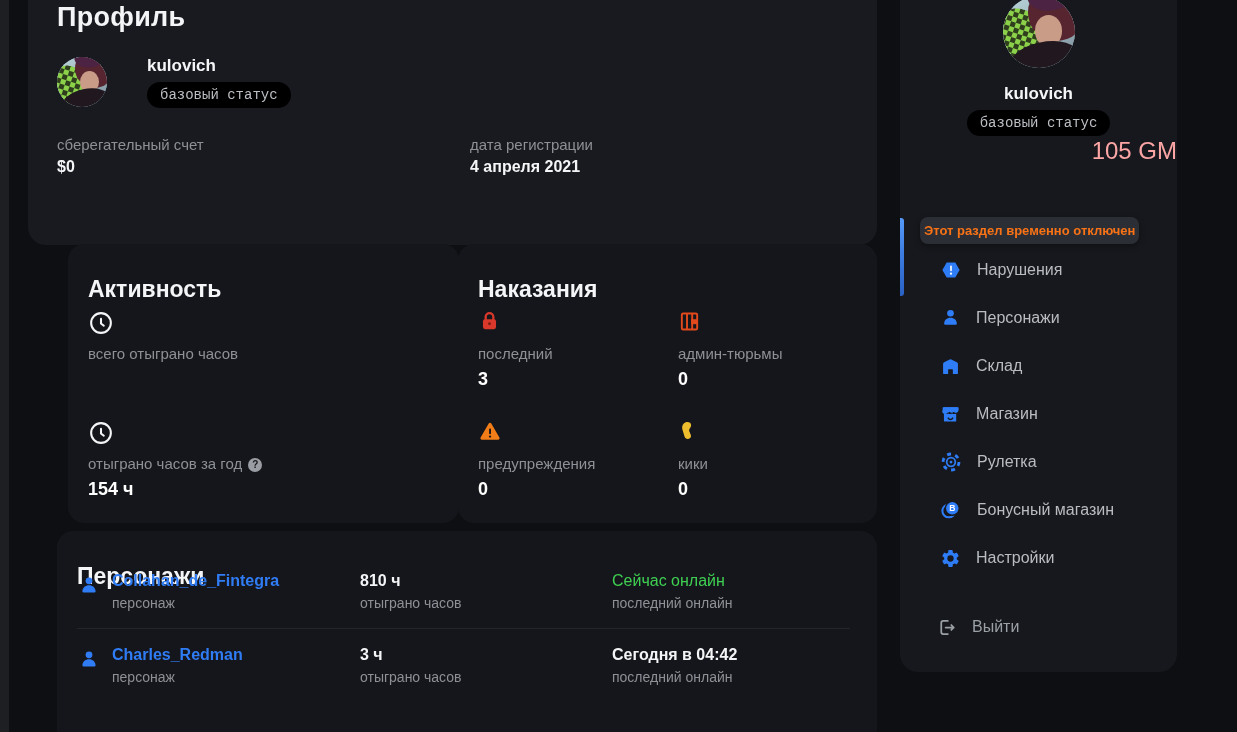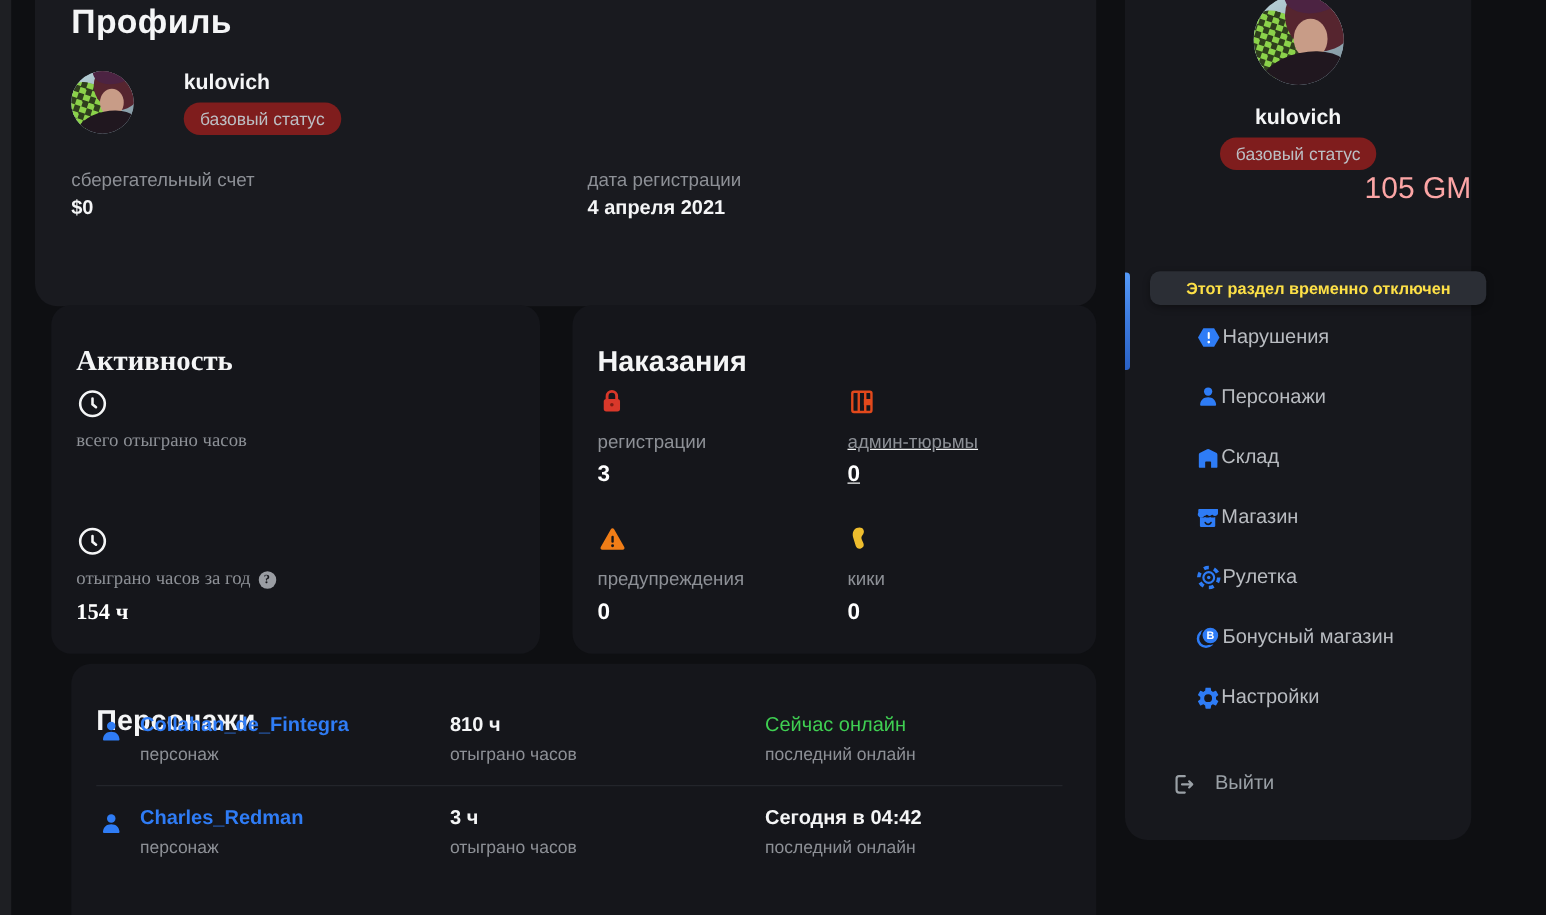--- a/index.html
+++ b/index.html
@@ -12,39 +12,39 @@
   .avatar{position:absolute;border-radius:50%;overflow:hidden;background:#8fa7b2;}
   .avatar-main{left:29px;top:101px;width:50px;height:50px;}
   .av-bg{position:absolute;inset:0;background:linear-gradient(150deg,#bcd4da 0%,#9db6c0 45%,#7b8d98 100%);}
   .av-shirt{position:absolute;left:-14%;top:18%;width:72%;height:74%;border-radius:45%;
             background:repeating-conic-gradient(#8bd24a 0% 25%,#2f3f1d 0% 50%);background-size:10px 10px;transform:rotate(18deg);}
   .av-hair{position:absolute;right:-14%;top:-16%;width:78%;height:78%;border-radius:50%;background:#56252f;}
   .av-cap{position:absolute;right:-6%;top:-26%;width:72%;height:46%;background:#4c2342;border-radius:50%;transform:rotate(-14deg);}
   .av-face{position:absolute;right:17%;top:27%;width:38%;height:44%;border-radius:50%;background:#c89c87;}
   .av-arm{position:absolute;left:8%;bottom:-20%;width:100%;height:56%;border-radius:50%;background:#20171f;transform:rotate(-12deg);}
   .username-main{position:absolute;left:119px;top:100px;font-size:17px;font-weight:bold;}
-  .badge{display:inline-block;background:#7f1d1d;color:#bcbfc4;font-size:14px;line-height:26px;padding:0 13px;border-radius:14px;white-space:nowrap;}
+  .badge{display:inline-block;background:#000000;color:#bcbfc4;font-size:14px;line-height:26px;padding:0 13px;border-radius:14px;white-space:nowrap;font-family:Liberation Mono, monospace;}
   .badge-main{position:absolute;left:119px;top:126px;}
   .head-stat{position:absolute;top:180px;}
   .hs-1{left:29px;} .hs-2{left:442px;}
   .stat-label{font-size:15px;color:#8d9096;}
   .stat-value{font-size:16px;font-weight:bold;color:#f4f5f6;margin-top:5px;}
 
   
   .card{position:absolute;background:#15161b;border-radius:16px;}
-  .card-activity{left:41px;top:244px;width:391px;height:279px;font-family:Liberation Serif, serif;}
+  .card-activity{left:68px;top:244px;width:391px;height:279px;}
   .card-punish{left:458px;top:244px;width:419px;height:279px;}
   .card-chars{left:57px;top:531px;width:820px;height:240px;}
   .card-title{position:absolute;left:20px;top:13px;font-size:23px;font-weight:bold;color:#f4f5f6;}
   .stat-block{position:absolute;width:195px;}
   .sb-icon{height:26px;}
   .sb-icon svg{display:block;}
   .sb-label{margin-top:9px;font-size:15px;color:#8d9096;white-space:nowrap;}
   .sb-value{margin-top:7px;font-size:18px;font-weight:bold;color:#fff;}
-  .pos-a{left:20px;top:66px;} .pos-b{left:220px;top:66px;text-decoration:underline;}
+  .pos-a{left:20px;top:66px;} .pos-b{left:220px;top:66px;}
   .pos-c{left:20px;top:176px;} .pos-d{left:220px;top:176px;}
   .help-dot{display:inline-block;width:14px;height:14px;border-radius:50%;background:#9a9da3;color:#15161b;
             font-size:10px;font-weight:bold;text-align:center;line-height:14px;vertical-align:1px;margin-left:6px;cursor:pointer;}
 
   
   .char-row{position:absolute;left:0;width:100%;height:44px;}
   .row-1{top:41px;} .row-2{top:115px;}
   .char-divider{position:absolute;left:20px;right:27px;top:97px;height:1px;background:#23252b;}
   .cr-icon{position:absolute;left:21px;top:3px;}
   .cr-name{position:absolute;left:55px;top:0;font-size:16px;font-weight:bold;color:#2f7cf5;cursor:pointer;white-space:nowrap;}
@@ -54,26 +54,26 @@
   .cr-online{position:absolute;left:555px;top:0;font-size:16px;}
   .cr-online.bold{font-weight:bold;}
   .cr-subname{left:55px;}
 
   
   .sidebar{position:absolute;left:900px;top:-36px;width:277px;height:708px;background:#17181d;border-radius:18px;}
   .avatar-side{left:50%;margin-left:-36px;top:32px;width:72px;height:72px;}
   .side-name{position:absolute;top:120px;width:100%;text-align:center;font-size:17px;font-weight:bold;color:#f4f5f6;}
   .side-badge-wrap{position:absolute;top:146px;width:100%;text-align:center;}
   .side-balance{position:absolute;top:173px;width:100%;text-align:right;font-size:24px;color:#fca5a5;cursor:pointer;}
-  .tooltip{position:absolute;left:20px;top:253px;height:27px;line-height:27px;padding:0 29px;background:#2b2e35;
-           border-radius:8px;font-size:13px;font-weight:bold;color:#fde047;white-space:nowrap;box-shadow:0 2px 6px rgba(0,0,0,.35);}
+  .tooltip{position:absolute;left:20px;top:253px;height:27px;line-height:27px;padding:0 4px;background:#2b2e35;
+           border-radius:8px;font-size:13px;font-weight:bold;color:#f97316;white-space:nowrap;box-shadow:0 2px 6px rgba(0,0,0,.35);}
   .active-bar{position:absolute;left:0;top:254px;width:4px;height:78px;border-radius:0 3px 3px 0;
               background:linear-gradient(#559af9 0%,#3e7de0 45%,#2a61c5 100%);}
   .menu{position:absolute;left:0;top:282px;width:100%;}
-  .menu-item{height:48px;display:flex;align-items:center;padding-left:56px;font-size:16px;color:#b9bcc1;cursor:pointer;}
+  .menu-item{height:48px;display:flex;align-items:center;padding-left:40px;gap:15px;font-size:16px;color:#b9bcc1;cursor:pointer;}
   .menu-item svg{flex:none;display:block;}
   .logout-item{position:absolute;left:0;top:639px;width:100%;height:48px;display:flex;align-items:center;
                padding-left:36px;gap:15px;font-size:16px;color:#9aa0a6;cursor:pointer;box-sizing:border-box;}
 </style>
 </head>
 <body>
 
 <div class="page">
   <div class="edge-strip"></div>
 
@@ -132,21 +132,21 @@
     <h2 class="card-title">Наказания</h2>
 
     <div class="stat-block pos-a">
       <div class="sb-icon">
         <svg width="23" height="23" viewBox="0 0 24 24">
           <path d="M8 11V7.2a4 4 0 0 1 8 0V11" fill="none" stroke="#d9382a" stroke-width="2.4"></path>
           <rect x="5.2" y="9.6" width="13.6" height="10.4" rx="2.2" fill="#d9382a"></rect>
           <circle cx="12" cy="14.4" r="1.5" fill="#7c1d14"></circle>
         </svg>
       </div>
-      <div class="sb-label">регистрации</div>
+      <div class="sb-label">последний</div>
       <div class="sb-value">3</div>
     </div>
 
     <div class="stat-block pos-b">
       <div class="sb-icon">
         <svg width="23" height="23" viewBox="0 0 24 24" fill="none" stroke="#e2491c" stroke-width="2">
           <rect x="4" y="3.6" width="16" height="16.8" rx="1.4"></rect>
           <line x1="9.4" y1="3.6" x2="9.4" y2="20.4"></line>
           <line x1="14.8" y1="3.6" x2="14.8" y2="20.4"></line>
           <rect x="13.6" y="9.6" width="6.4" height="5.2" fill="#e2491c" stroke="none"></rect>

